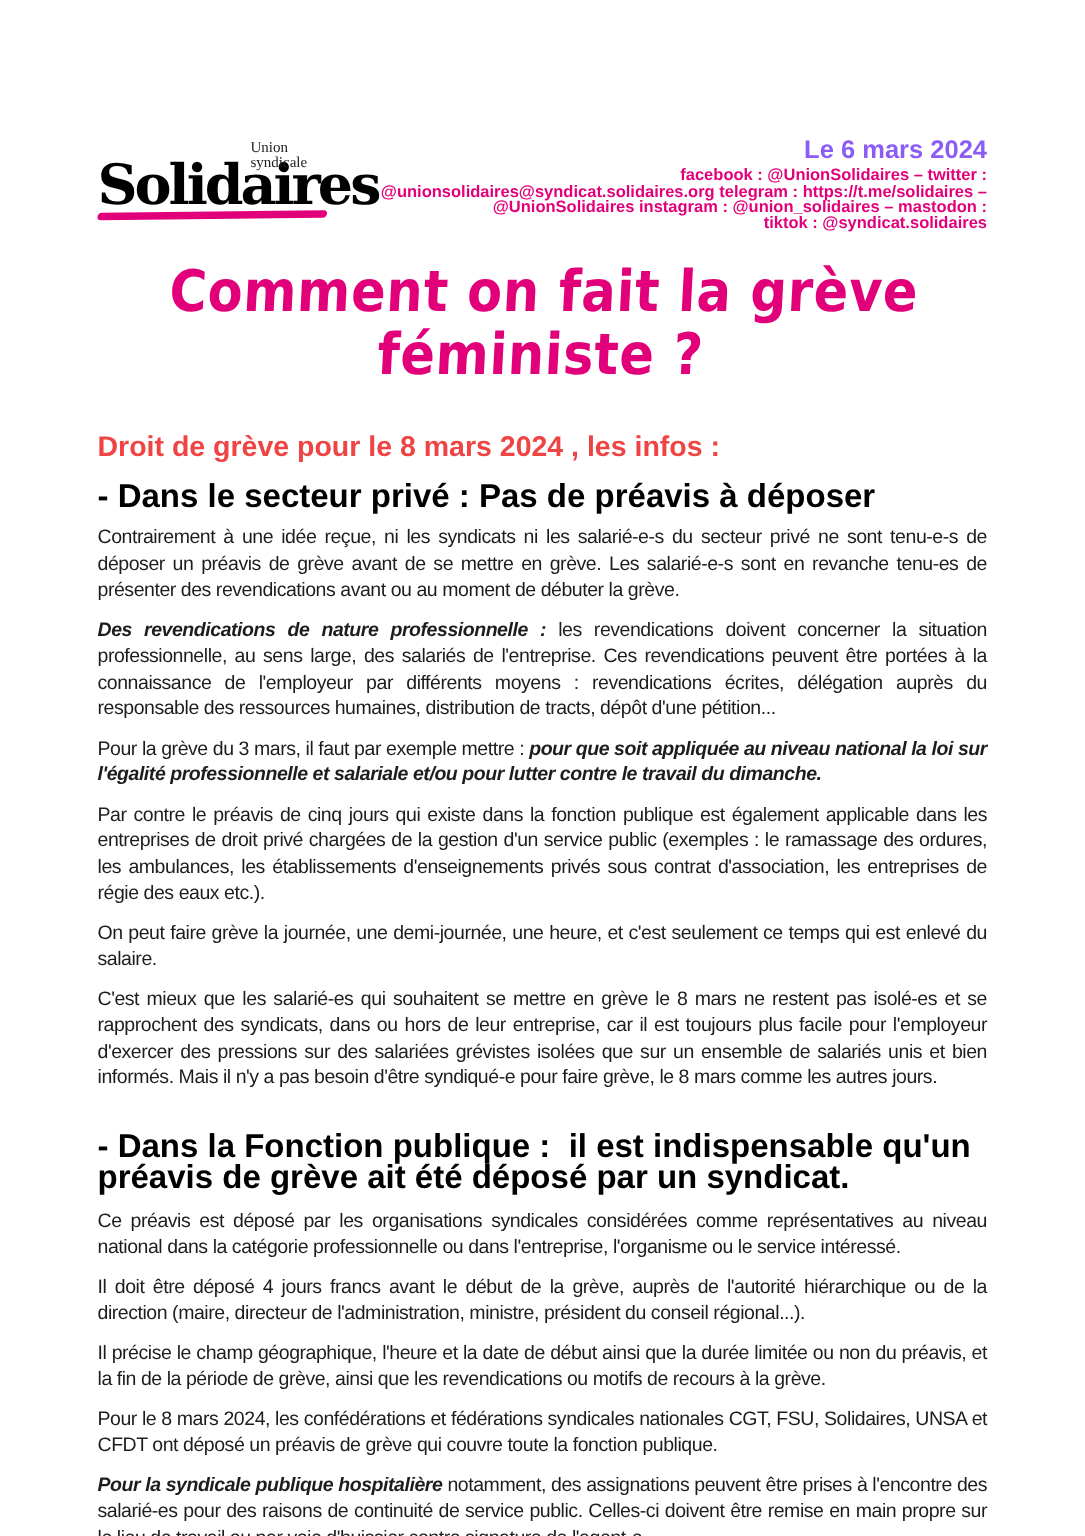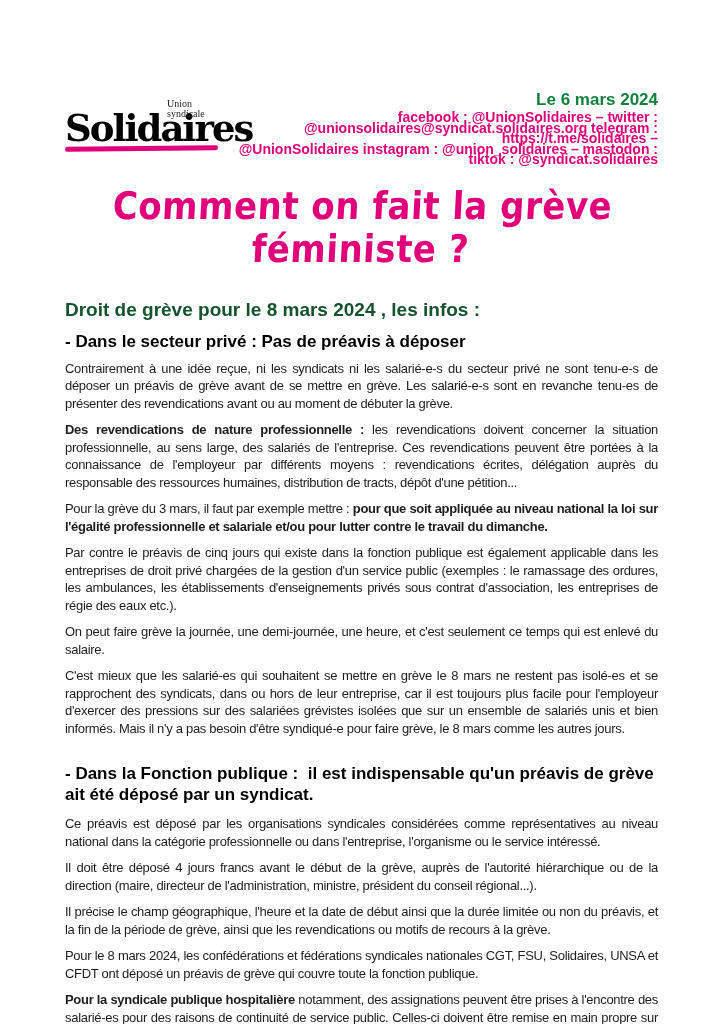--- a/index.html
+++ b/index.html
@@ -27,51 +27,51 @@
     font-family:"DejaVu Serif",serif;
     font-weight:bold;font-size:37px;line-height:34px;
     letter-spacing:-2px;color:#000000;
   }
   .logo-underline{
     width:153px;height:5px;margin-top:1px;
     background:#e2007a;border-radius:3px 2px 3px 2px;
     transform:rotate(-0.6deg);
   }
   .header-right{text-align:right;padding-top:2px;}
-  .date{font-size:17px;font-weight:bold;color:#15803d;line-height:19px;}
-  .social{margin-top:3px;font-size:14px;line-height:10.5px;font-weight:bold;color:#e2007a;}
+  .date{font-size:17px;font-weight:bold;color:#8b5cf6;line-height:19px;}
+  .social{margin-top:3px;font-size:11px;line-height:10.5px;font-weight:bold;color:#e2007a;}
   
   .title{
     margin:24px 0 0 0;
     text-align:center;
     font-family:"DejaVu Sans",sans-serif;
     font-weight:bold;font-size:34px;line-height:38px;
     color:#e2007a;
     letter-spacing:0.5px;
     transform:skewX(-3deg) scaleY(1.12);
   }
   
   .intro{
     margin:34px 0 0 0;
-    font-size:19px;line-height:22px;font-weight:bold;color:#14532d;
+    font-size:19px;line-height:22px;font-weight:bold;color:#ef4444;
   }
   h3{
-    font-size:17px;line-height:21px;font-weight:bold;color:#000;
+    font-size:22px;line-height:21px;font-weight:bold;color:#000;
     margin:10px 0 8px 0;white-space:pre-wrap;
   }
   .s2{margin-top:26px;}
   .s2 h3{margin-bottom:10px;}
   
   p{
     font-size:13px;line-height:17.5px;
     letter-spacing:-0.3px;
     text-align:justify;
     margin:0 0 9px 0;
   }
-  p .b{font-weight:bold;}
+  p .b{font-weight:bold;font-style:italic;}
 </style>
 </head>
 <body>
 
 <div class="page">
 
   <header class="header">
     <div class="logo">
       <div class="logo-super">
         <div>Union</div>

